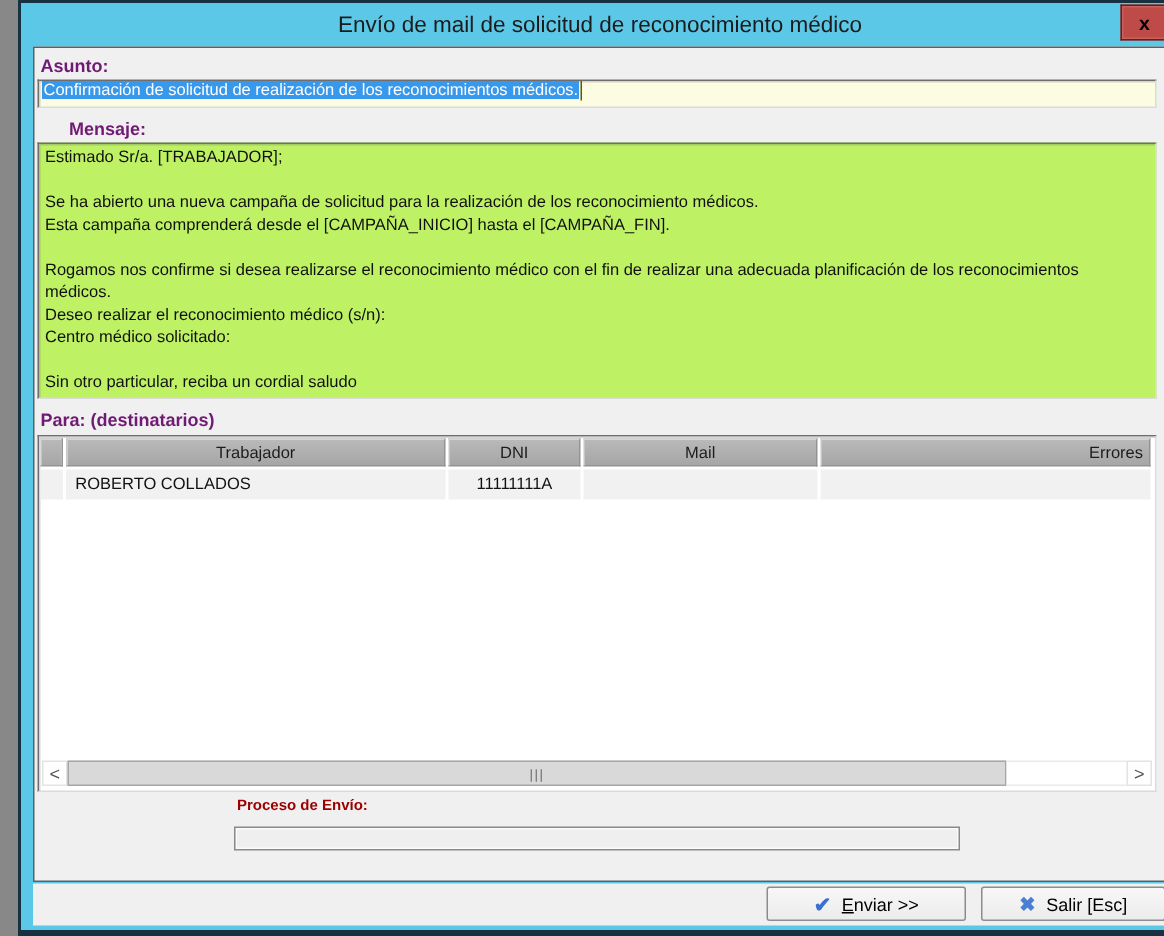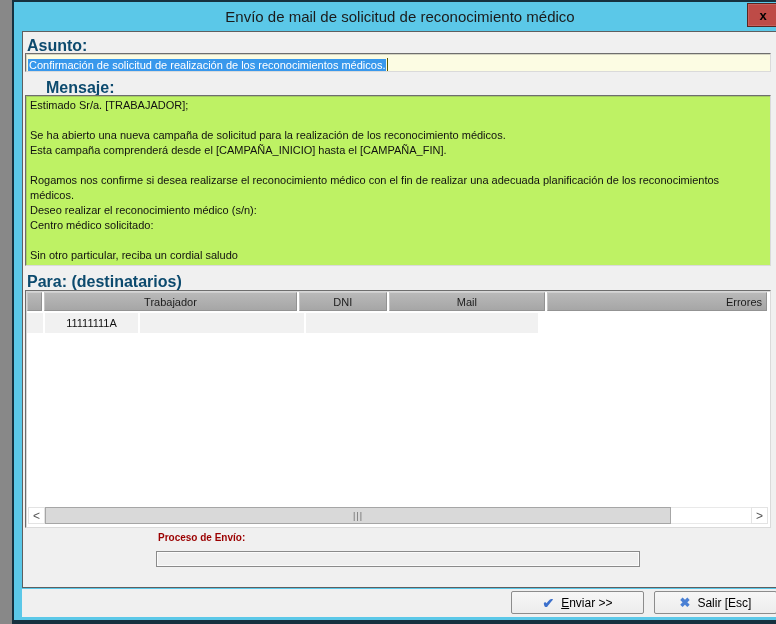--- a/index.html
+++ b/index.html
@@ -8,25 +8,25 @@
     border:2px solid #16313F;border-bottom-width:4px;overflow:hidden;margin-left:12px;}
   .titlebar{position:absolute;left:0;top:0;width:100%;height:28px;
     display:flex;align-items:center;justify-content:center;
     color:#1b1b1b;font-size:15px;}
   .close-btn{position:absolute;right:7px;top:1px;width:32px;height:24px;
     background:#BE4B47;border:1px solid #572622;border-right-color:#42201d;
     display:flex;align-items:center;justify-content:center;
     color:#000;font-weight:bold;font-size:13px;cursor:default;box-shadow:inset 0 0 0 1px #c8605c;}
   .panel{position:absolute;left:8px;top:29px;width:760px;height:557px;
     background:#F0F0F0;border:1px solid #5F5F5F;}
-  .lbl{position:absolute;font-size:16px;font-weight:bold;color:#0c4a6e;}
+  .lbl{position:absolute;font-size:12px;font-weight:bold;color:#701a75;}
   .sunken{border:1px solid;border-color:#6E6E6E #DADADA #DADADA #6E6E6E;
     box-shadow:inset 1px 1px 0 rgba(90,90,90,.25);}
   .asunto-input{position:absolute;left:2px;top:21px;width:746px;height:19px;
-    background:#FCFCE3;font-size:11px;display:flex;align-items:flex-end;padding:0 2px;overflow:hidden;}
+    background:#FCFCE3;font-size:11px;display:flex;align-items:flex-start;padding:0 2px;overflow:hidden;}
   .sel{background:#3898EC;color:#fff;padding:0 1px;white-space:nowrap;}
   .caret{display:inline-block;width:1px;height:13px;background:#5a5a00;margin-left:1px;}
   .mensaje-box{position:absolute;left:2px;top:63px;width:746px;height:171px;
     background:#bef264;font-size:11px;line-height:15px;color:#111;
     white-space:pre-wrap;padding:2px 4px;overflow:hidden;}
   .table-box{position:absolute;left:2px;top:258px;width:746px;height:238px;background:#fff;}
   .trow{position:absolute;left:1px;right:1px;display:flex;}
   .hrow{top:1px;height:19px;}
   .drow{top:22px;height:20px;}
   .cell{height:100%;margin-right:2px;font-size:11px;display:flex;align-items:center;overflow:hidden;}
@@ -95,20 +95,21 @@
     <div class="table-box sunken">
       <div class="trow hrow">
         <div class="cell hcell c-ind"></div>
         <div class="cell hcell c-trab">Trabajador</div>
         <div class="cell hcell c-dni">DNI</div>
         <div class="cell hcell c-mail">Mail</div>
         <div class="cell hcell c-err">Errores</div>
       </div>
       <div class="trow drow">
         <div class="cell dcell c-ind"></div>
+        <div class="cell dcell c-trab" style="padding-left:6px;">ROBERTO COLLADOS</div>
         <div class="cell dcell c-dni">11111111A</div>
         <div class="cell dcell c-mail"></div>
         <div class="cell dcell c-err"></div>
       </div>
       <div class="hscroll">
         <div class="sb-btn">
           <span>&lt;</span>
         </div>
         <div class="sb-thumb">
           <span>|||</span>

